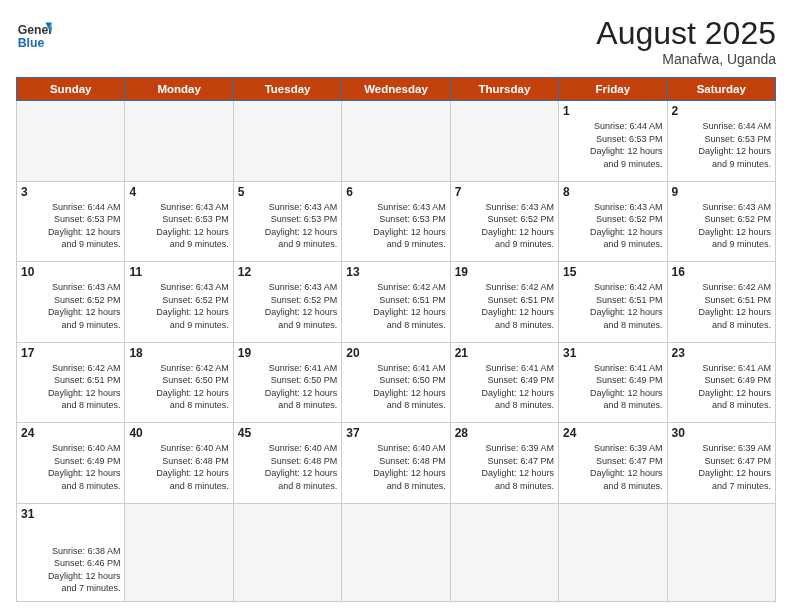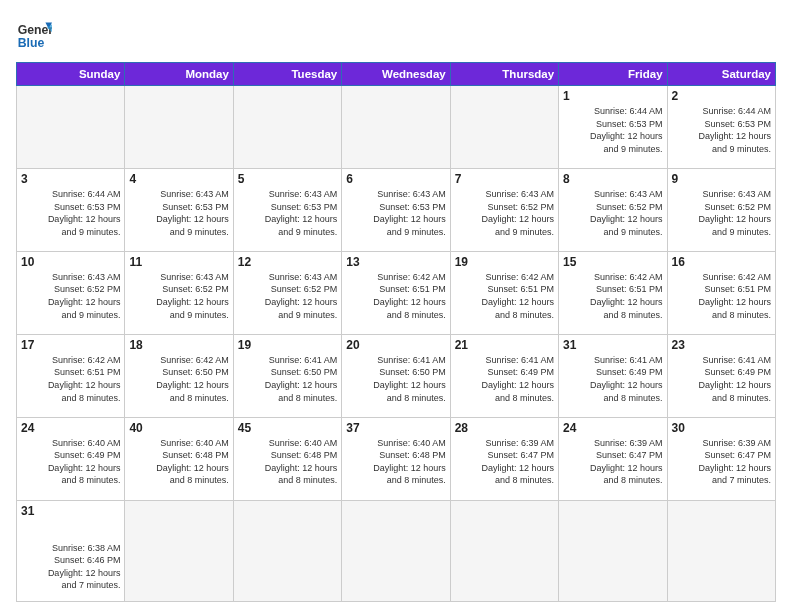--- a/index.html
+++ b/index.html
@@ -46,26 +46,26 @@
       color: #444;
     }
     .calendar {
       flex: 1;
       border: 1px solid #ccc;
       border-collapse: collapse;
       width: 100%;
       table-layout: fixed;
     }
     .calendar thead tr th {
-      background-color: #6d28d9;
+      background-color: #c2410c;
       color: #fff;
       font-size: 11.5px;
       font-weight: bold;
       padding: 5px 4px;
-      text-align: right;
+      text-align: center;
       border: 1px solid #2d6db5;
     }
     .calendar tbody tr td {
       border: 1px solid #ccc;
       vertical-align: top;
       padding: 3px 4px;
       font-size: 9.5px;
       color: #333;
       height: 78px;
       background: #fff;
@@ -96,20 +96,24 @@
 <div class="page">
   <div class="header">
     <div class="logo">
       <svg class="logo-icon" viewBox="0 0 44 44" xmlns="http://www.w3.org/2000/svg">
         <text x="2" y="22" font-size="15" font-weight="bold" fill="#333" font-family="Arial">General</text>
         <text x="2" y="38" font-size="15" font-weight="bold" fill="#1a6bb5" font-family="Arial">Blue</text>
         <polygon points="36,8 44,8 40,16" fill="#1a6bb5"></polygon>
         <polygon points="38,14 44,10 44,20" fill="#2d9cdb" opacity="0.7"></polygon>
       </svg>
     </div>
+    <div class="title-block">
+      <div class="main-title">August 2025</div>
+      <div class="subtitle">Manafwa, Uganda</div>
+    </div>
   </div>
 
   <table class="calendar">
     <thead>
       <tr>
       <th>Sunday</th>
           <th>Monday</th>
           <th>Tuesday</th>
           <th>Wednesday</th>
           <th>Thursday</th>

